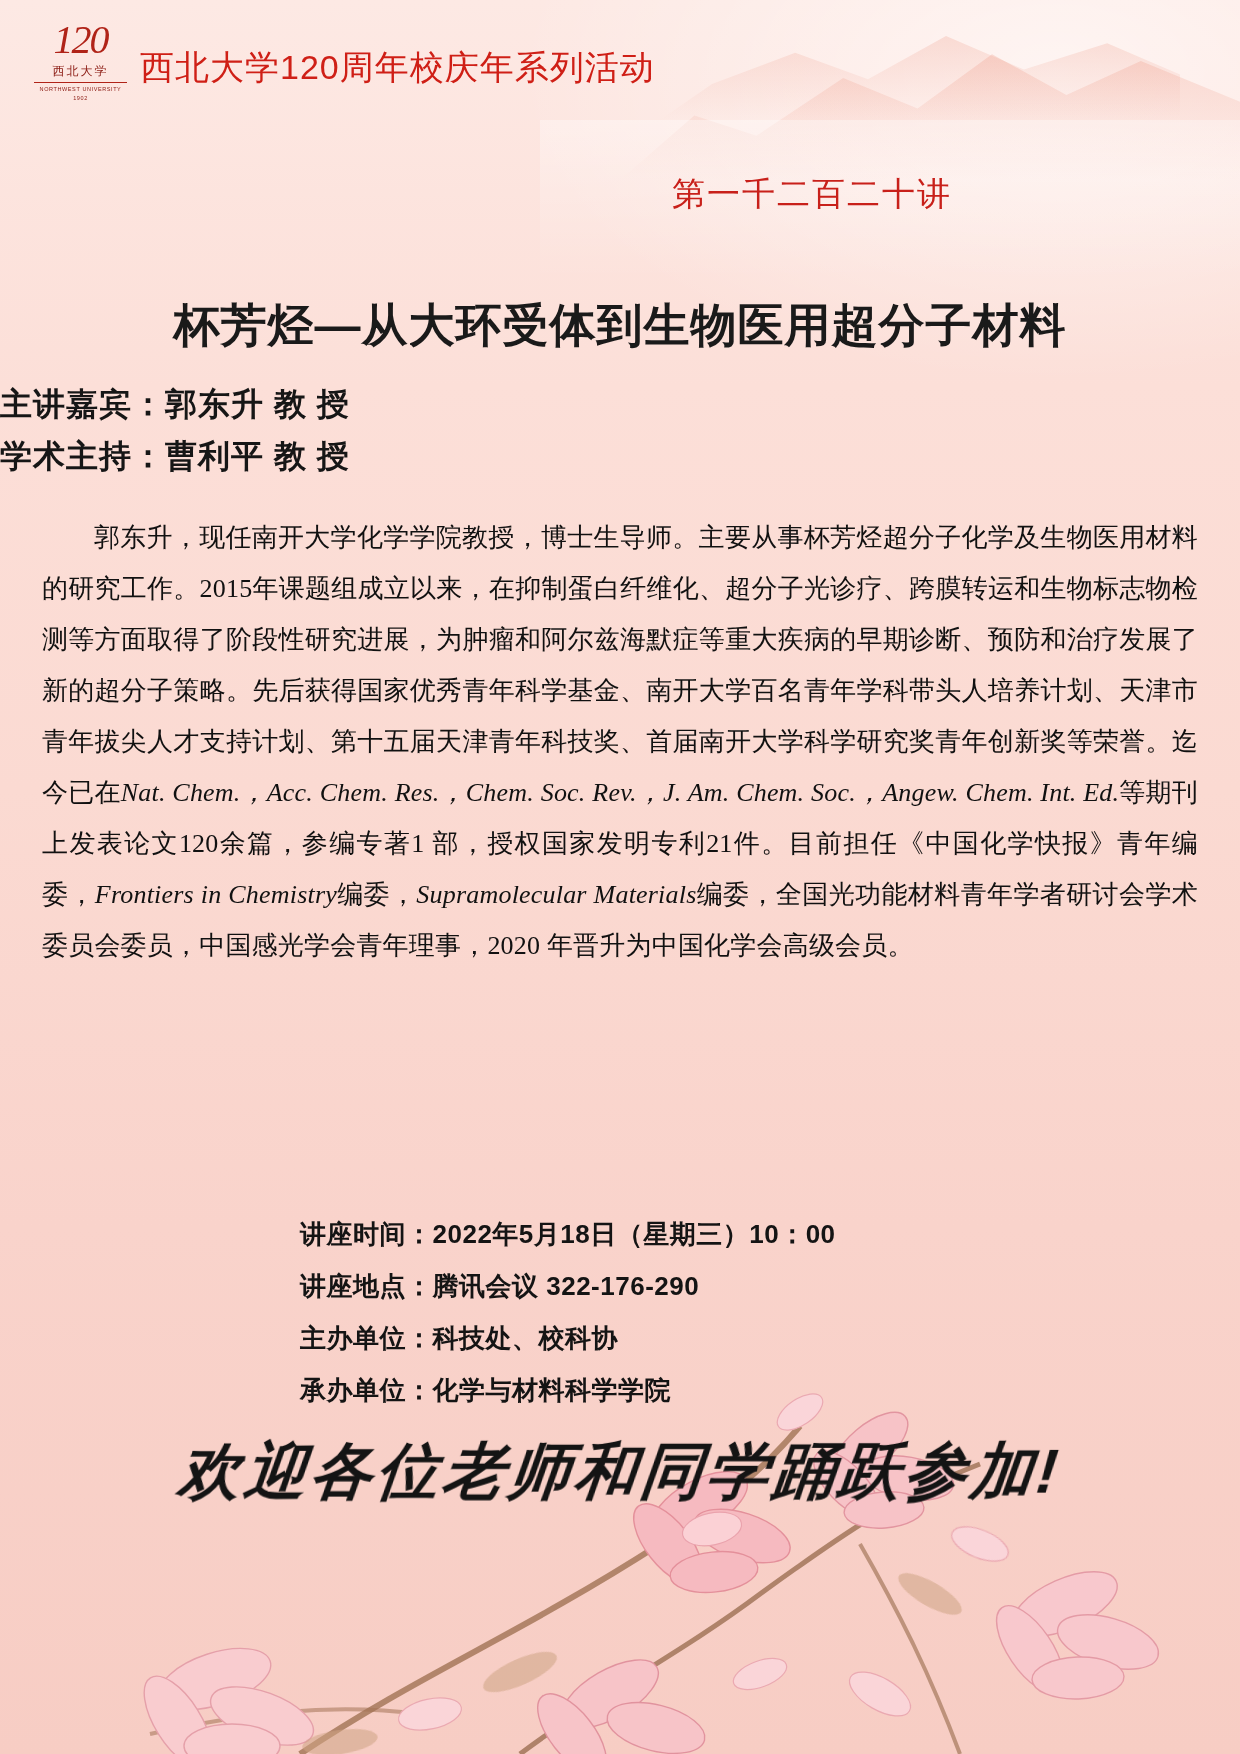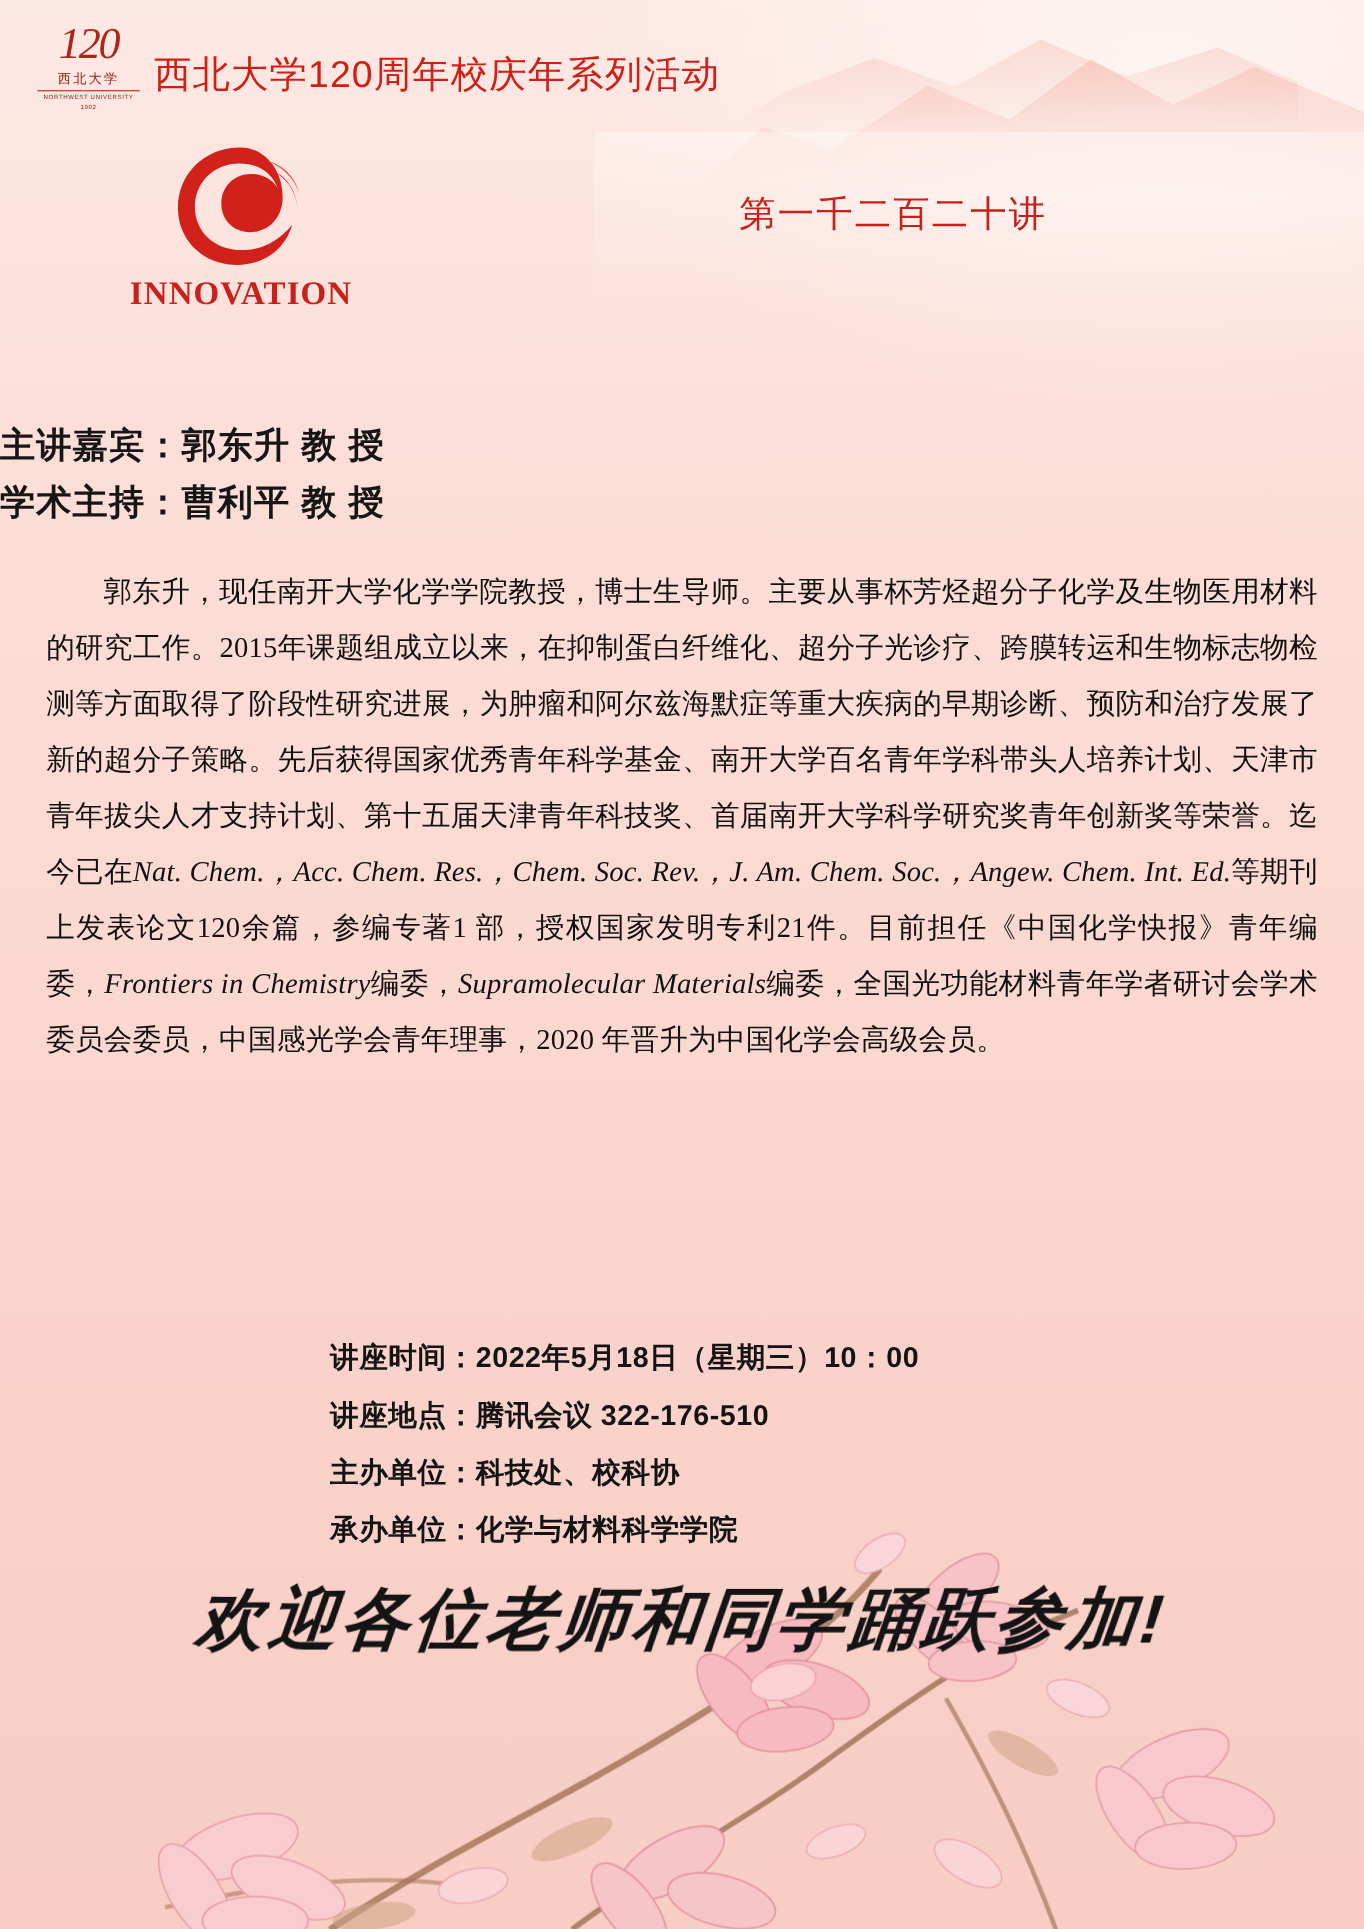--- a/index.html
+++ b/index.html
@@ -231,33 +231,24 @@
   <div class="haze"></div>
 
   <div class="uni-logo">
     <div class="num">120</div>
     <div class="cn">西北大学</div>
     <div class="en">NORTHWEST UNIVERSITY  1902</div>
   </div>
 
   <div class="kicker">西北大学120周年校庆年系列活动</div>
 
-  <div class="innov">
-    <div class="innov-mark">
-      <svg viewBox="0 0 130 122" width="125" height="118" aria-hidden="true">
-        <path d="M65 6 C30 6 6 32 6 63 C6 94 30 117 62 117 C88 117 108 101 114 79 C100 96 84 103 66 103 C41 103 22 86 22 62 C22 39 40 21 64 21 C82 21 95 30 100 44 C95 36 86 31 75 31 C59 31 47 43 47 59 C47 74 58 86 74 86 C92 86 105 72 105 53 C105 27 88 6 65 6 Z" fill="#d2201a"></path>
-        <path d="M99 30 C112 38 119 52 119 66 C119 52 113 40 103 32 Z" fill="#d2201a"></path>
-        <path d="M88 18 C104 23 116 35 121 50 C117 33 104 21 88 18 Z" fill="#e05a4c"></path>
-      </svg>
-    </div>
-    <div class="innov-text">INNOVATION</div>
-  </div>
 
   <div class="forum-no">第一千二百二十讲</div>
 
+  <div class="lecture-title">杯芳烃—从大环受体到生物医用超分子材料</div>
 
   <div class="people">
     <div>主讲嘉宾：郭东升 教 授</div>
     <div>学术主持：曹利平 教 授</div>
   </div>
 
   <div class="bio">
     <span>郭东升，现任南开大学化学学院教授，博士生导师。主要从事杯芳烃超分子化学及生物医用材料的研究工作。2015年课题组成立以来，在抑制蛋白纤维化、超分子光诊疗、跨膜转运和生物标志物检测等方面取得了阶段性研究进展，为肿瘤和阿尔兹海默症等重大疾病的早期诊断、预防和治疗发展了新的超分子策略。先后获得国家优秀青年科学基金、南开大学百名青年学科带头人培养计划、天津市青年拔尖人才支持计划、第十五届天津青年科技奖、首届南开大学科学研究奖青年创新奖等荣誉。迄今已在</span><i>Nat. Chem.，Acc. Chem. Res.，Chem. Soc. Rev.，J. Am. Chem. Soc.，Angew. Chem. Int. Ed.</i><span>等期刊上发表论文120余篇，参编专著1 部，授权国家发明专利21件。目前担任《中国化学快报》青年编委，</span><i>Frontiers in Chemistry</i><span>编委，</span><i>Supramolecular Materials</i><span>编委，全国光功能材料青年学者研讨会学术委员会委员，中国感光学会青年理事，2020 年晋升为中国化学会高级会员。</span>
   </div>
 
@@ -325,20 +316,20 @@
           <ellipse cx="520" cy="598" rx="40" ry="13" transform="rotate(-24 520 598)"></ellipse>
           <ellipse cx="930" cy="520" rx="36" ry="12" transform="rotate(30 930 520)"></ellipse>
           <ellipse cx="340" cy="668" rx="38" ry="12" transform="rotate(-8 340 668)"></ellipse>
         </g>
       </g>
     </svg>
   </div>
 
   <div class="info">
     <div class="row">讲座时间：2022年5月18日（星期三）10：00</div>
-    <div class="row">讲座地点：腾讯会议  322-176-510</div>
+    <div class="row">讲座地点：腾讯会议  322-176-290</div>
     <div class="row">主办单位：科技处、校科协</div>
     <div class="row">承办单位：化学与材料科学学院</div>
   </div>
 
   <div class="welcome">欢迎各位老师和同学踊跃参加!</div>
 
 </div>
 
 </body></html>

